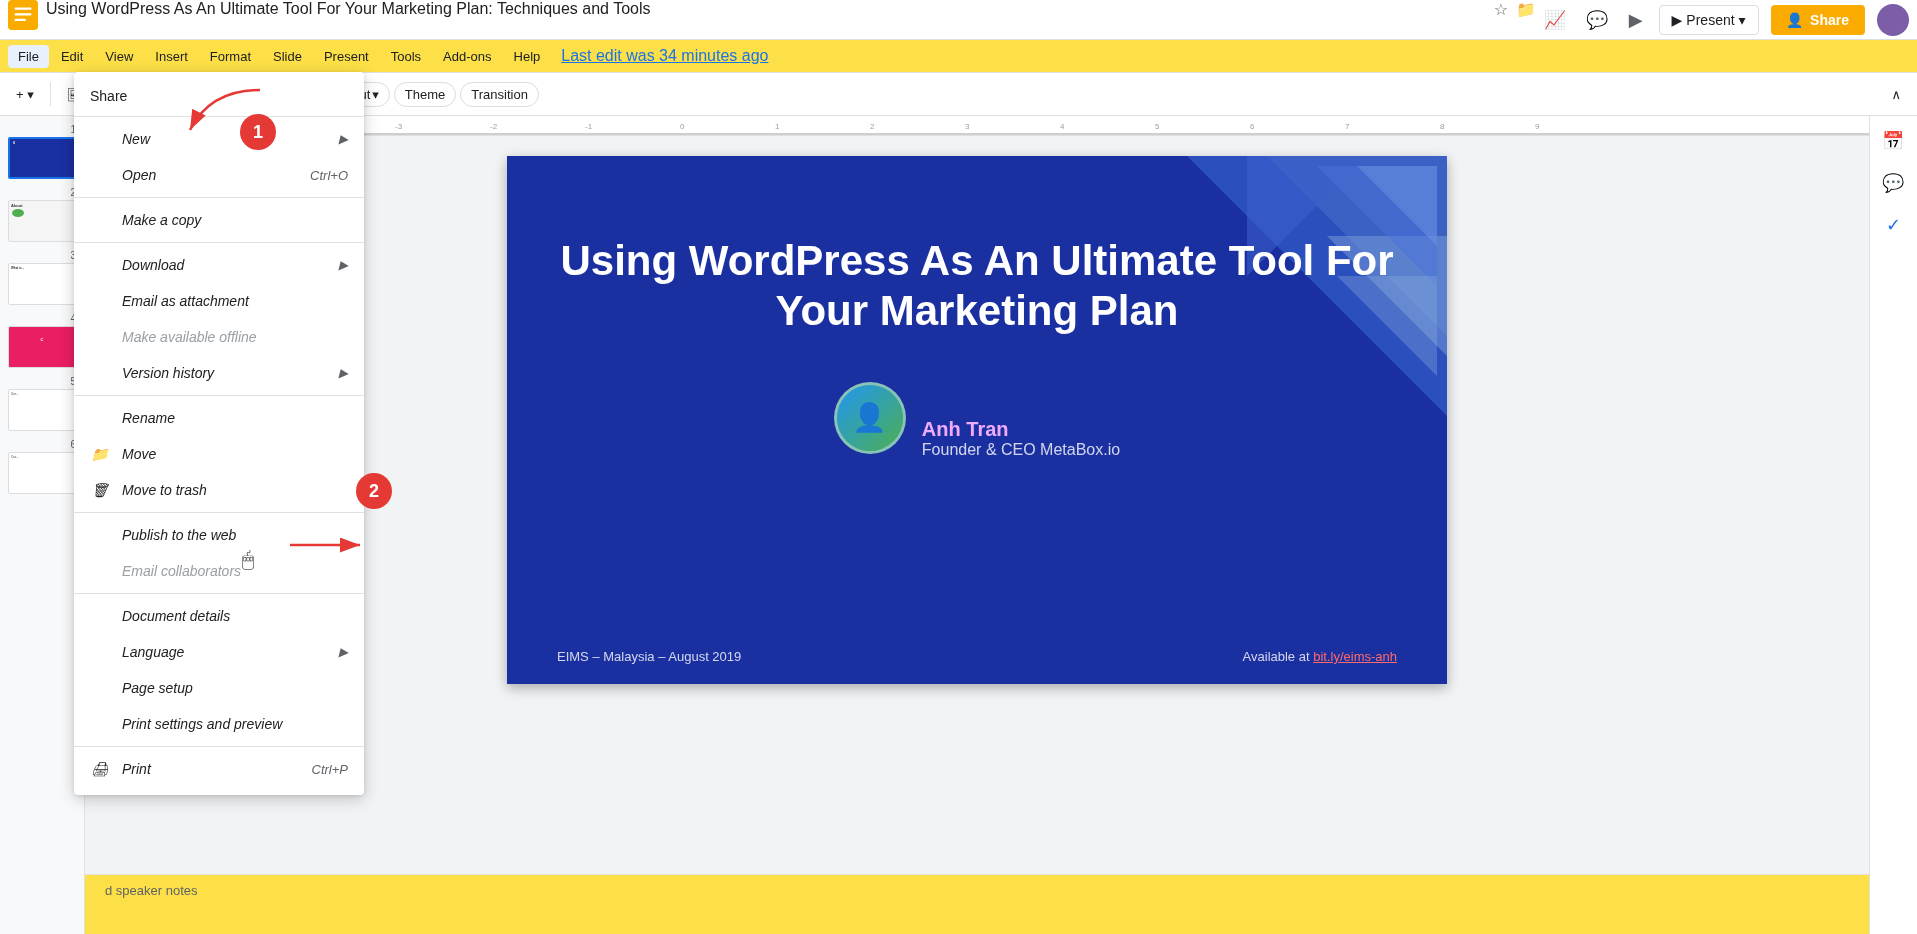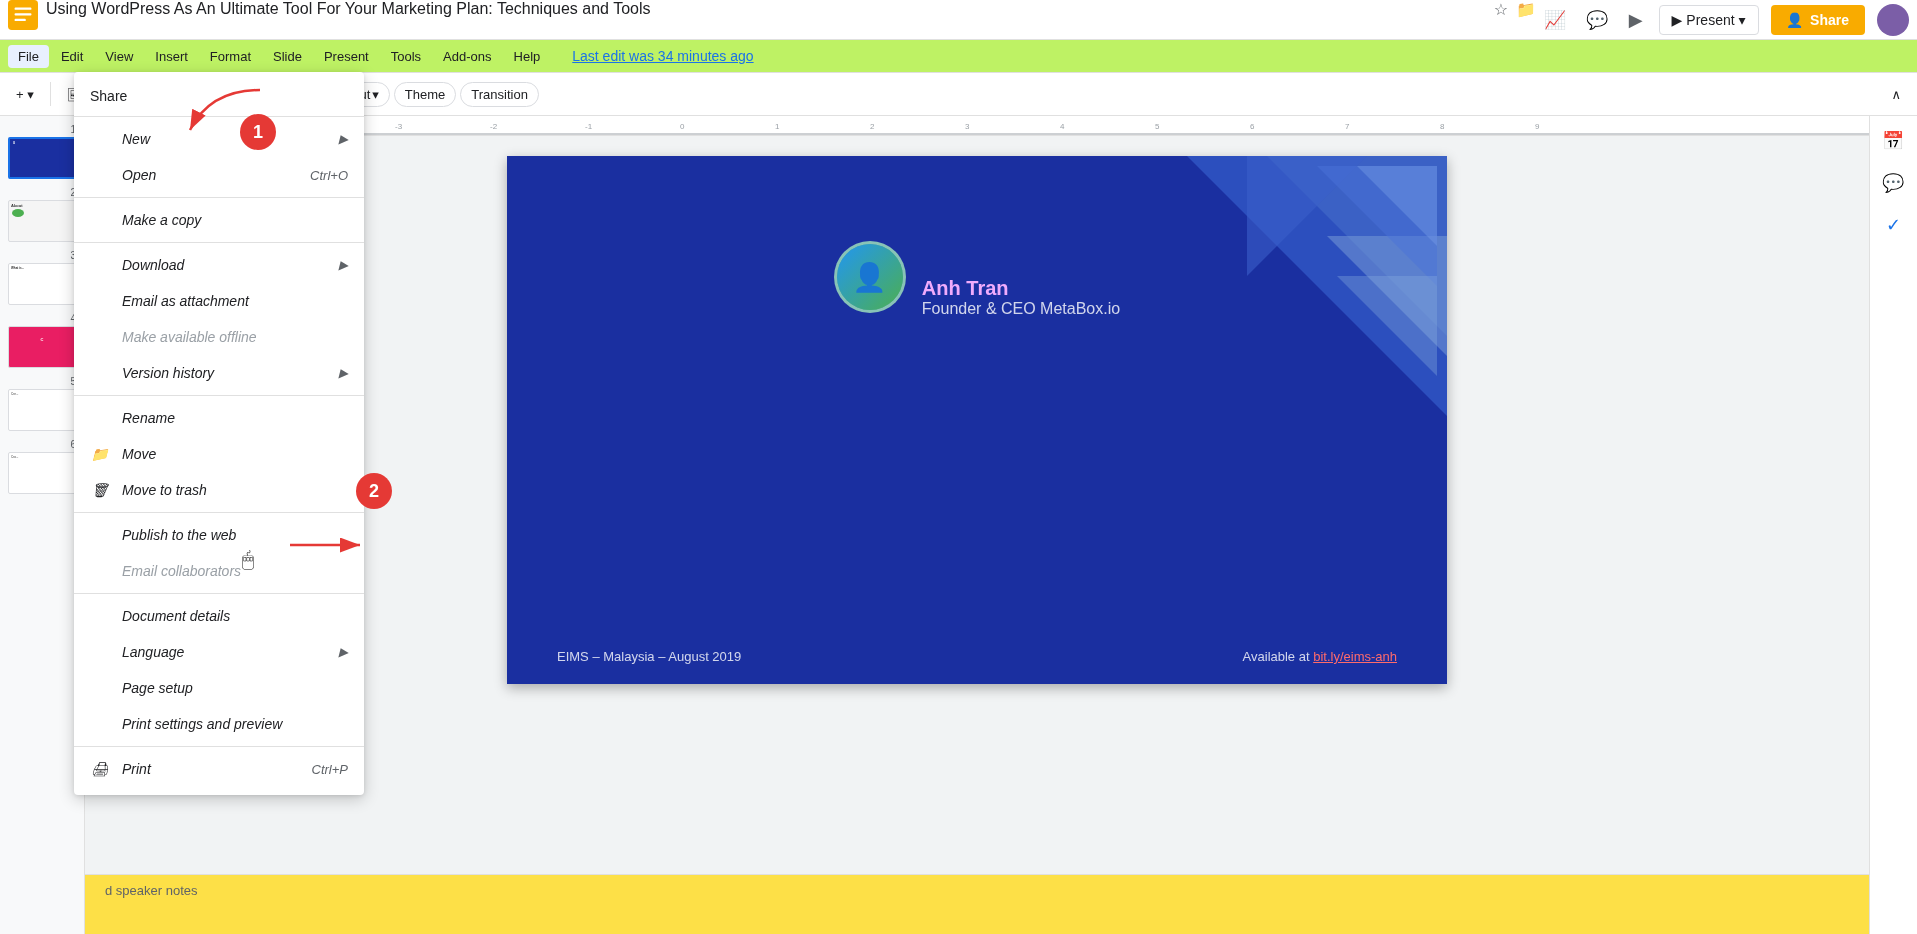--- a/index.html
+++ b/index.html
@@ -23,30 +23,30 @@
     }
     .share-btn {
       background: #f9ab00; border: none; border-radius: 4px;
       padding: 7px 16px; font-size: 14px; font-weight: 600; cursor: pointer; color: #fff;
       display: flex; align-items: center; gap: 6px;
     }
     .avatar { width: 32px; height: 32px; border-radius: 50%; background: #7b5ea7; overflow: hidden; }
 
     
     .menu-bar {
-      display: flex; align-items: center; height: 32px; background: #bef264;
+      display: flex; align-items: center; height: 32px; background: #fde047;
       padding: 0 8px; gap: 2px;
     }
     .menu-item {
       padding: 4px 10px; font-size: 13px; color: #202124; cursor: pointer;
       border-radius: 4px; position: relative;
     }
     .menu-item:hover, .menu-item.active { background: #e8f0fe; }
     .menu-item.active { background: #e8f0fe; }
-    .last-edit { font-size: 14px; color: #1a73e8; margin-left: 20px; text-decoration: underline; cursor: pointer; }
+    .last-edit { font-size: 16px; color: #1a73e8; margin-left: 9px; text-decoration: underline; cursor: pointer; }
 
     
     .toolbar {
       display: flex; align-items: center; height: 44px; background: #fff;
       border-top: 1px solid #e0e0e0; border-bottom: 1px solid #e0e0e0;
       padding: 0 8px; gap: 4px;
     }
     .toolbar-btn {
       background: none; border: none; cursor: pointer; padding: 4px 8px;
       border-radius: 4px; color: #202124; font-size: 13px;
@@ -352,20 +352,21 @@
         <div class="slide-tri2"></div>
         <div class="slide-tri3"></div>
 
         <div style="position:absolute;top:0;right:0;width:260px;height:260px;overflow:hidden;">
           <div style="position:absolute;top:10px;right:10px;width:120px;height:120px;background:#4a72d8;opacity:0.5;clip-path:polygon(0 0,100% 0,100% 100%);"></div>
           <div style="position:absolute;top:10px;right:10px;width:80px;height:80px;background:#7aa0e8;opacity:0.4;clip-path:polygon(100% 0,100% 100%,0 0);"></div>
           <div style="position:absolute;top:120px;right:10px;width:100px;height:100px;background:#8ab0e0;opacity:0.35;clip-path:polygon(0 0,100% 0,100% 100%);"></div>
         </div>
 
         <div class="slide-content">
+          <div class="slide-title">Using WordPress As An Ultimate Tool For Your Marketing Plan</div>
           <div class="slide-author-area">
             <div class="slide-avatar">
               <div class="slide-avatar-img">👤</div>
             </div>
             <div>
               <div class="slide-author-name">Anh Tran</div>
               <div class="slide-author-role">Founder &amp; CEO MetaBox.io</div>
             </div>
           </div>
         </div>

